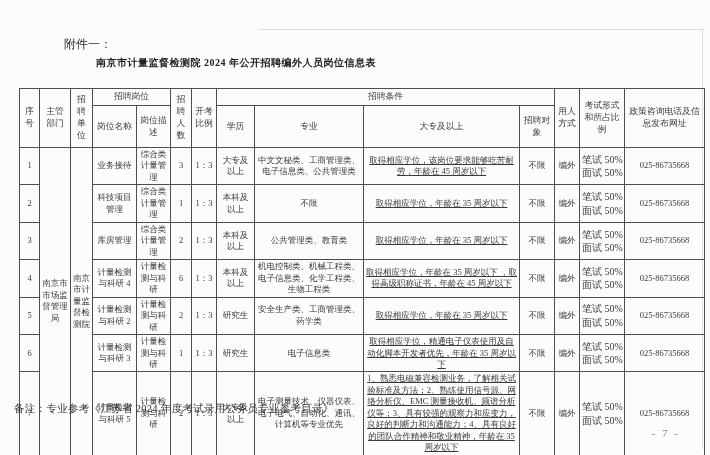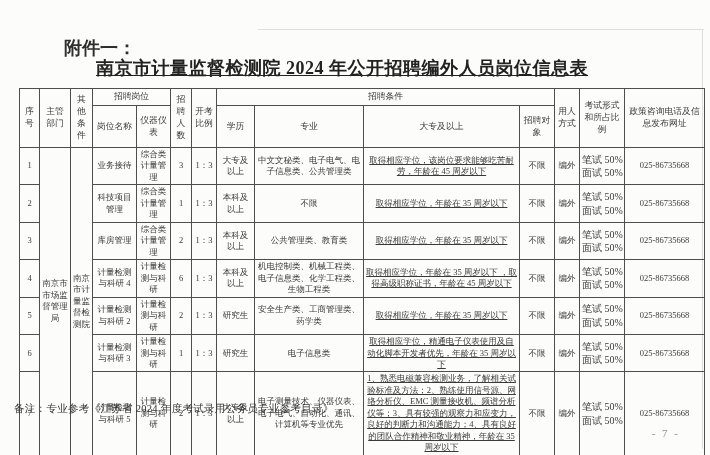--- a/index.html
+++ b/index.html
@@ -3,22 +3,22 @@
 <meta charset="utf-8">
 <style>
   html,body{margin:0;padding:0;}
   body{
     width:710px;height:455px;position:relative;overflow:hidden;
     background:#fcfcfb;color:#3a3a3a;
     font-family:"Liberation Serif","DejaVu Serif",serif;
   }
   .scan-hline{position:absolute;left:258px;top:29px;width:446px;height:1px;background:#dedede;}
   .scan-vline{position:absolute;left:702px;top:29px;width:1px;height:420px;background:#dedede;}
-  .attachment{position:absolute;left:64px;top:36px;font-size:18px;font-weight:bold;color:#2e2e2e;}
-  .doc-title{position:absolute;left:96px;top:56px;font-size:18px;font-weight:bold;letter-spacing:.5px;color:#222;white-space:nowrap;text-decoration:underline;}
+  .attachment{position:absolute;left:64px;top:36px;font-size:12px;font-weight:normal;color:#2e2e2e;}
+  .doc-title{position:absolute;left:96px;top:56px;font-size:10px;font-weight:bold;letter-spacing:.5px;color:#222;white-space:nowrap;}
   table.positions{
     position:absolute;left:19px;top:88px;width:684px;
     border-collapse:collapse;table-layout:fixed;
   }
   table.positions th,table.positions td{
     border:1px solid #4e4e4e;
     font-weight:normal;font-size:8.5px;line-height:1.35;
     padding:1px 2px;text-align:center;vertical-align:middle;
     overflow:hidden;word-break:break-all;color:#3a3a3a;
   }
@@ -51,49 +51,49 @@
     <col style="width:156px">
       <col style="width:35px">
       <col style="width:25px">
     <col style="width:45px">
       <col style="width:80px">
   </colgroup>
   <thead>
     <tr style="height:17px">
       <th rowspan="2">序号</th>
       <th rowspan="2">主管部门</th>
-      <th rowspan="2">其他条件</th>
+      <th rowspan="2">招聘单位</th>
       <th colspan="2">招聘岗位</th>
       <th rowspan="2">招聘人数</th>
       <th rowspan="2">开考比例</th>
       <th colspan="4">招聘条件</th>
       <th rowspan="2">用人方式</th>
       <th rowspan="2">考试形式和所占比例</th>
       <th rowspan="2">政策咨询电话及信息发布网址</th>
     </tr>
     <tr style="height:42px">
       <th>岗位名称</th>
-      <th>仪器仪表</th>
+      <th>岗位描述</th>
       <th>学历</th>
       <th>专业</th>
       <th>大专及以上</th>
       <th>招聘对象</th>
     </tr>
   </thead>
   <tbody>
     <tr style="height:32px">
       <td>1</td>
       <td rowspan="7">南京市市场监督管理局</td>
       <td rowspan="7">南京市计量监督检测院</td>
       <td>业务接待</td>
       <td>综合类计量管理</td>
       <td>3</td>
       <td>1：3</td>
       <td>大专及以上</td>
-      <td>中文文秘类、电子电气、电子信息类、公共管理类</td>
+      <td>中文文秘类、工商管理类、电子信息类、公共管理类</td>
       <td class="left">取得相应学位，该岗位要求能够吃苦耐劳，年龄在 45 周岁以下</td>
       <td>不限</td>
       <td>编外</td>
       <td>
           <div class="exam-line">笔试 50%</div>
           <div class="exam-line">面试 50%</div>
         </td>
       <td>025-86735668</td>
     </tr>
     <tr style="height:27px">

